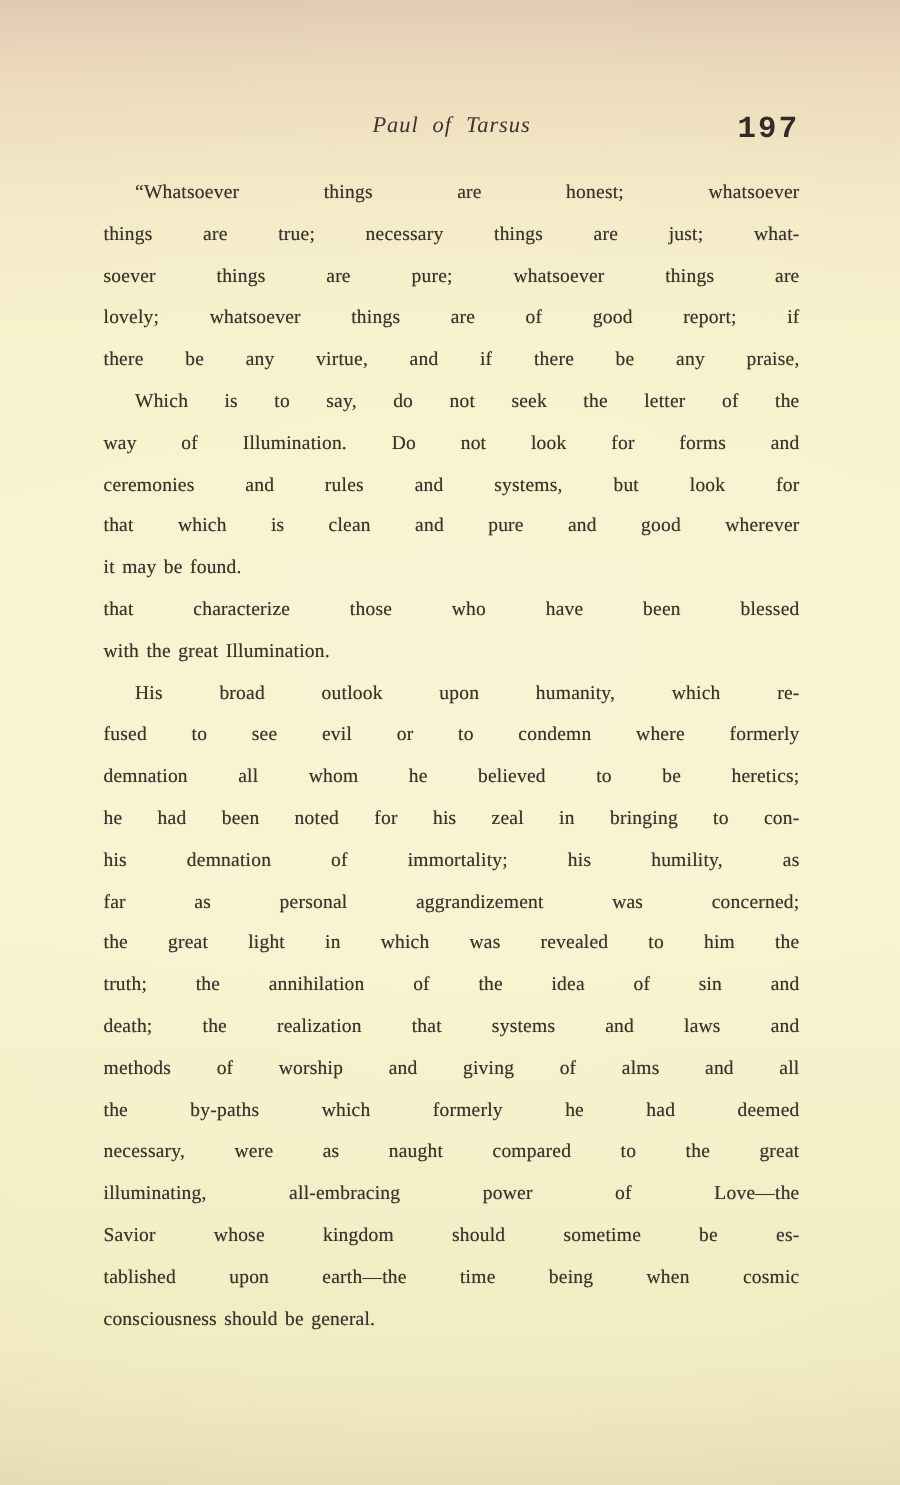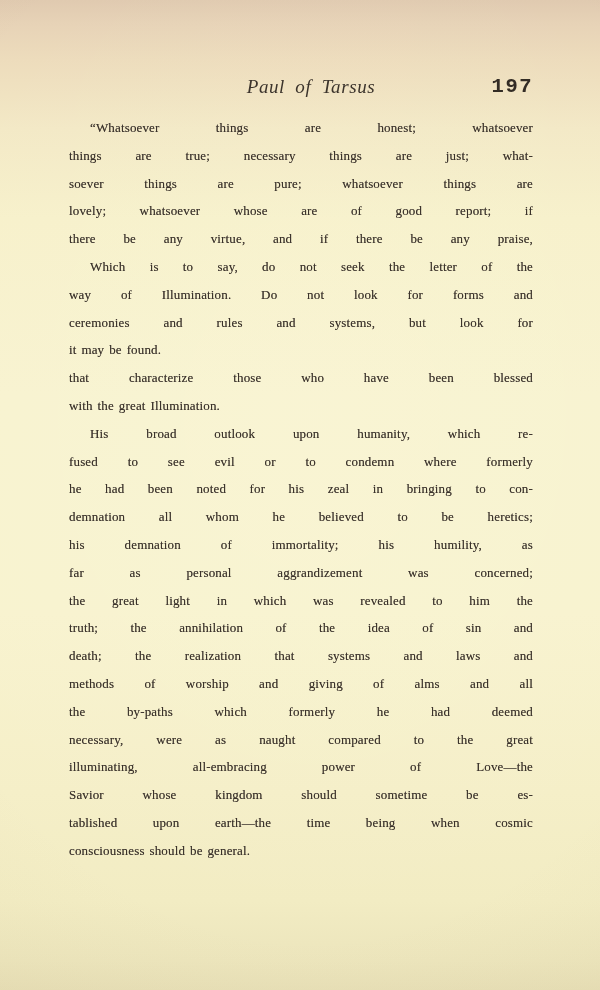--- a/index.html
+++ b/index.html
@@ -34,24 +34,23 @@
     position: absolute;
     left: 69px;
     top: 76px;
     width: 464px;
     height: 26px;
   }
   .head-title {
     position: absolute;
     left: 50%;
     transform: translateX(-50%);
-    margin-left: 10px;
     top: 0;
     font-style: italic;
-    font-size: 19px;
+    font-size: 15px;
     letter-spacing: 0.6px;
     word-spacing: 5px;
     color: #3c342c;
     white-space: nowrap;
   }
   .head-number {
     position: absolute;
     right: 0;
     top: -1px;
     font-size: 20.5px;
@@ -95,32 +94,33 @@
 
   <header class="running-head">
     <span class="head-title">Paul of Tarsus</span>
     <span class="head-number">197</span>
   </header>
 
   <main class="text-block">
     <span class="line indent">“Whatsoever things are honest; whatsoever</span>
     <span class="line">things are true; necessary things are just; what-</span>
     <span class="line">soever things are pure; whatsoever things are</span>
-    <span class="line">lovely; whatsoever whose are of good report; if</span>
+    <span class="line">lovely; whatsoever things are of good report; if</span>
     <span class="line">there be any virtue, and if there be any praise,</span>
     <span class="line indent">Which is to say, do not seek the letter of the</span>
     <span class="line">way of Illumination. Do not look for forms and</span>
     <span class="line">ceremonies and rules and systems, but look for</span>
+    <span class="line">that which is clean and pure and good wherever</span>
     <span class="line last">it may be found.</span>
     <span class="line">that characterize those who have been blessed</span>
     <span class="line last">with the great Illumination.</span>
     <span class="line indent">His broad outlook upon humanity, which re-</span>
     <span class="line">fused to see evil or to condemn where formerly</span>
+    <span class="line">demnation all whom he believed to be heretics;</span>
     <span class="line">he had been noted for his zeal in bringing to con-</span>
-    <span class="line">demnation all whom he believed to be heretics;</span>
     <span class="line">his demnation of immortality; his humility, as</span>
     <span class="line">far as personal aggrandizement was concerned;</span>
     <span class="line">the great light in which was revealed to him the</span>
     <span class="line">truth; the annihilation of the idea of sin and</span>
     <span class="line">death; the realization that systems and laws and</span>
     <span class="line">methods of worship and giving of alms and all</span>
     <span class="line">the by-paths which formerly he had deemed</span>
     <span class="line">necessary, were as naught compared to the great</span>
     <span class="line">illuminating, all-embracing power of Love—the</span>
     <span class="line">Savior whose kingdom should sometime be es-</span>

